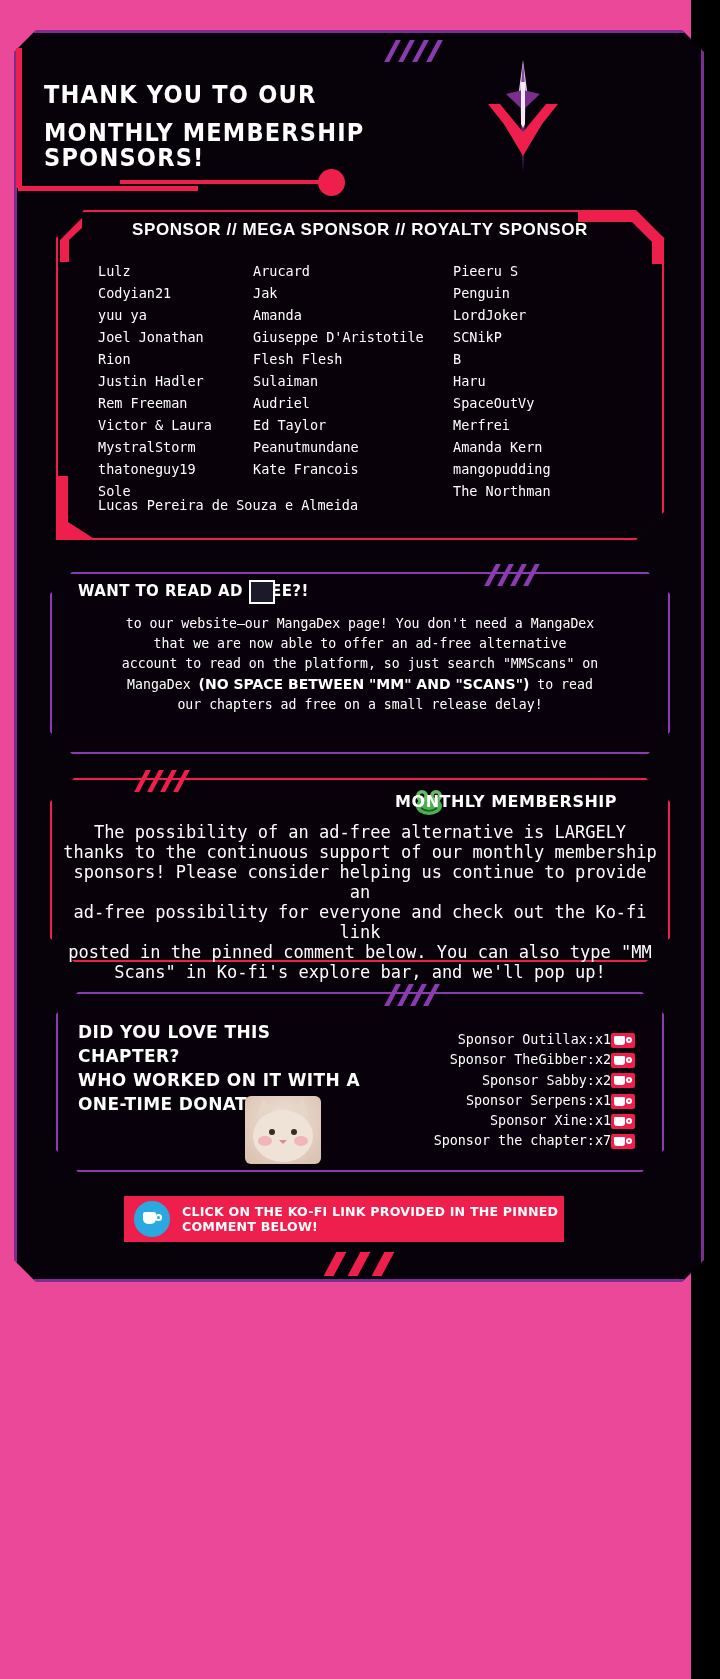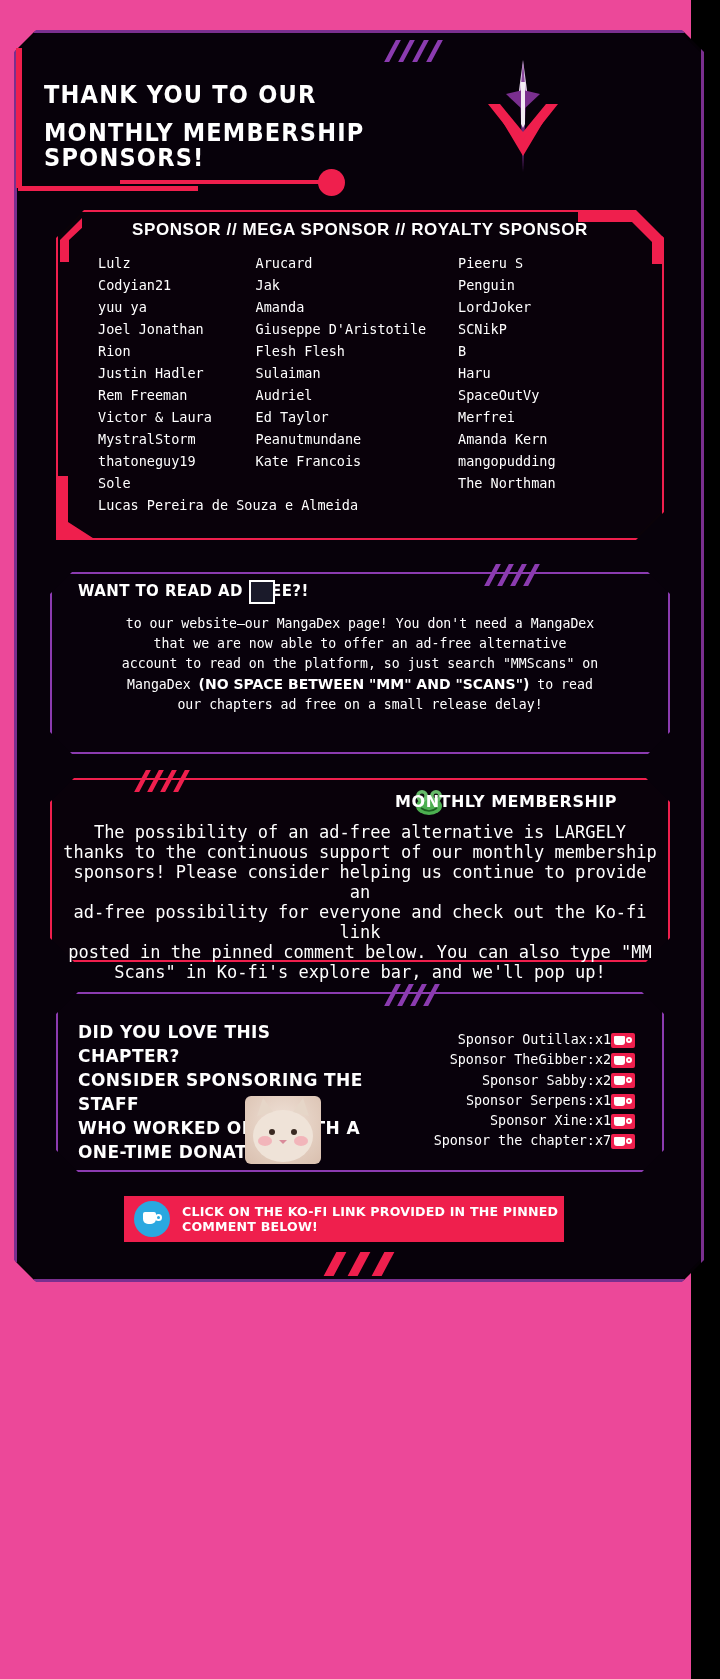--- a/index.html
+++ b/index.html
@@ -176,25 +176,24 @@
     width: 720px;
     text-align: center;
     font-family: Liberation Sans, sans-serif;
     font-weight: bold;
     font-size: 17px;
     letter-spacing: 0.6px;
     color: #ffffff;
   }
   .sponsor-cols {
     position: absolute;
-    left: 98px; top: 252px;
+    left: 98px; top: 260px;
     width: 540px;
     display: flex;
     gap: 0;
-    justify-content: space-between;
   }
   .sponsor-col {
     font-size: 13.5px;
     line-height: 22px;
     color: #ffffff;
     white-space: nowrap;
   }
   .sponsor-col.c1 { width: 155px; }
   .sponsor-col.c2 { width: 200px; }
   .sponsor-col.c3 { width: 180px; }
@@ -549,21 +548,20 @@
 
   <div class="panel donate-panel"></div>
   <div class="hatch" style="left:390px; top:984px; width:58px; height:22px;">
     <span style="left:0"></span>
       <span style="left:13px"></span>
       <span style="left:26px"></span>
       <span style="left:39px"></span>
   </div>
   <div class="donate-head">
     <div>DID YOU LOVE THIS CHAPTER?</div>
-    <div>CONSIDER SPONSORING THE STAFF</div>
     <div>WHO WORKED ON IT WITH A</div>
     <div>ONE-TIME DONATION!</div>
   </div>
   <div class="cat-img">
     <svg viewBox="0 0 76 68" width="76" height="68">
       <ellipse cx="38" cy="40" rx="30" ry="26" fill="#efe3d8"></ellipse>
       <path d="M12 20 L18 2 L28 16 Z" fill="#e6d6c8"></path>
       <path d="M64 20 L58 2 L48 16 Z" fill="#e6d6c8"></path>
       <circle cx="27" cy="36" r="3" fill="#3a2a22"></circle>
       <circle cx="49" cy="36" r="3" fill="#3a2a22"></circle>

